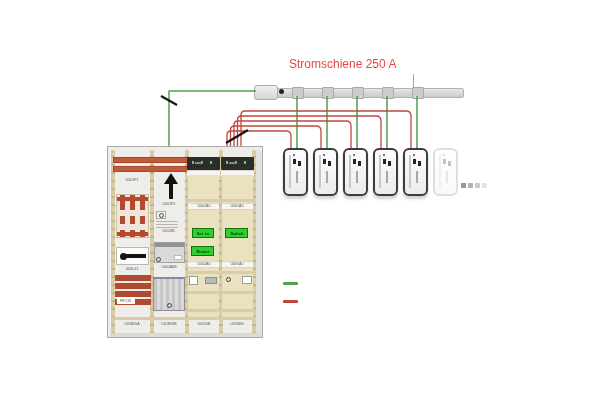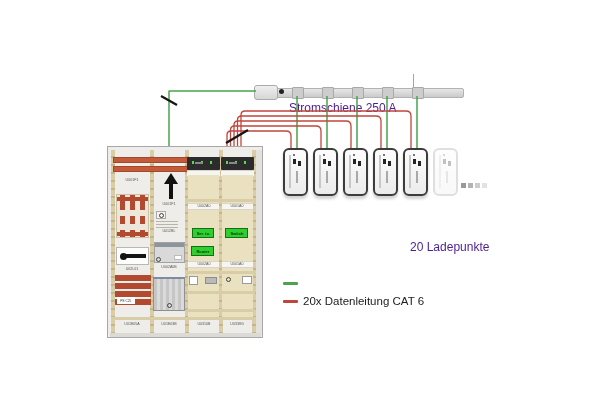--- a/index.html
+++ b/index.html
@@ -1,19 +1,19 @@
 <!DOCTYPE html>
 <html style="--green: #4ba24f; --red: #c0453c;"><head>
 <meta charset="utf-8">
 <style>
   html,body{margin:0;padding:0;background:#ffffff;}
   .canvas{position:relative;width:600px;height:400px;background:#fff;overflow:hidden;
           font-family:"Liberation Sans",sans-serif;color:#1c1c1c;}
   
-  .big-label{position:absolute;font-size:12px;color:#4c1d95;white-space:nowrap;margin-top:44px;}
+  .big-label{position:absolute;font-size:12px;color:#ef4444;white-space:nowrap;}
   .legend-swatch{position:absolute;width:15px;height:3px;border-radius:1px;}
   .sw-green{background:var(--green,#4ba24f);}
   .sw-red{background:var(--red,#c0453c);}
   .legend-text{position:absolute;font-size:11.5px;color:#1c1c1c;white-space:nowrap;}
   
   .busbar{position:absolute;left:274px;top:88px;width:188px;height:8px;
           background:linear-gradient(#e7e7e7,#cbcbcb);border:1px solid #b2b2b2;border-radius:2px;}
   .busbar-connector{position:absolute;left:254px;top:85px;width:22px;height:13px;
           background:linear-gradient(#efefef,#d6d6d6);border:1px solid #ababab;border-radius:3px;}
   .busbar-dot{position:absolute;left:279px;top:89px;width:5px;height:5px;border-radius:50%;background:#222;}
@@ -262,19 +262,17 @@
       <div class="led"></div>
       <div class="p1"></div>
       <div class="p2"></div>
       <div class="slot"></div>
   </div>
   <div class="dotstep" style="left:461px;background:#999999;"></div>
   <div class="dotstep" style="left:468px;background:#b3b3b3;"></div>
   <div class="dotstep" style="left:475px;background:#cccccc;"></div>
   <div class="dotstep" style="left:482px;background:#e2e2e2;"></div>
 
-  <div class="big-label" style="left:410px;top:196px;">20 Ladepunkte</div>
 
   <div class="legend-swatch sw-green" style="left:283px;top:282px;"></div>
   <div class="legend-swatch sw-red" style="left:283px;top:300px;"></div>
-  <div class="legend-text" style="left:303px;top:295px;">20x Datenleitung CAT 6</div>
 
 </div>
 
 </body></html>

